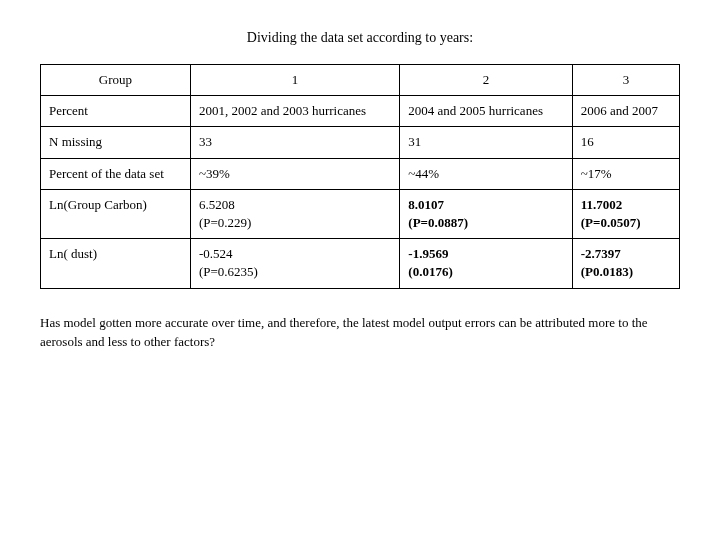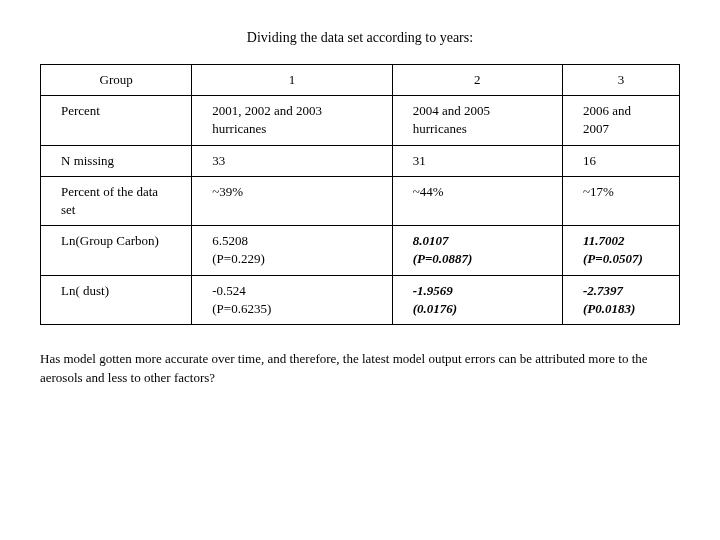--- a/index.html
+++ b/index.html
@@ -19,30 +19,30 @@
       margin-bottom: 18px;
       text-align: center;
     }
     table {
       border-collapse: collapse;
       width: 100%;
       margin-bottom: 24px;
     }
     th, td {
       border: 1px solid #000;
-      padding: 6px 20px;
+      padding: 6px 8px;
       vertical-align: top;
       font-size: 13px;
       line-height: 1.4;
     }
     th {
       font-weight: normal;
       background: #fff;
     }
-    .bold { font-weight: bold; font-style: italic; }
+    .bold { font-weight: bold; }
     .footer-text {
       font-size: 13px;
       line-height: 1.5;
       text-align: left;
       width: 100%;
     }
   </style>
 </head>
 <body>
 

